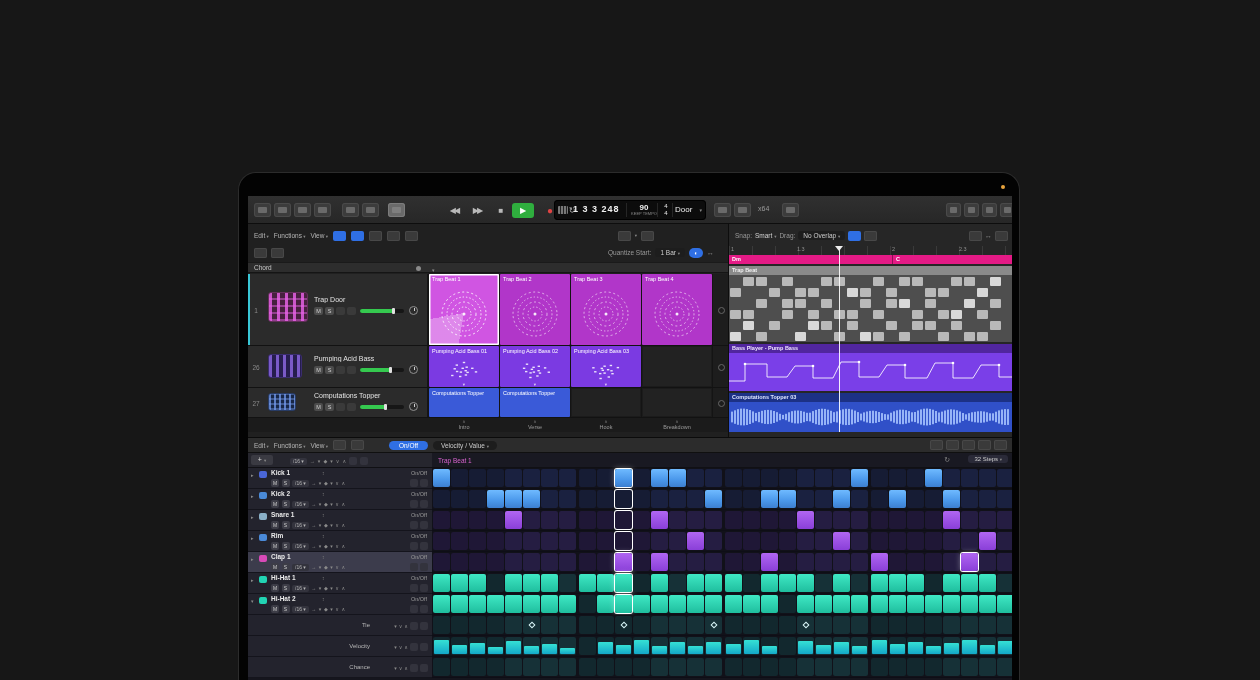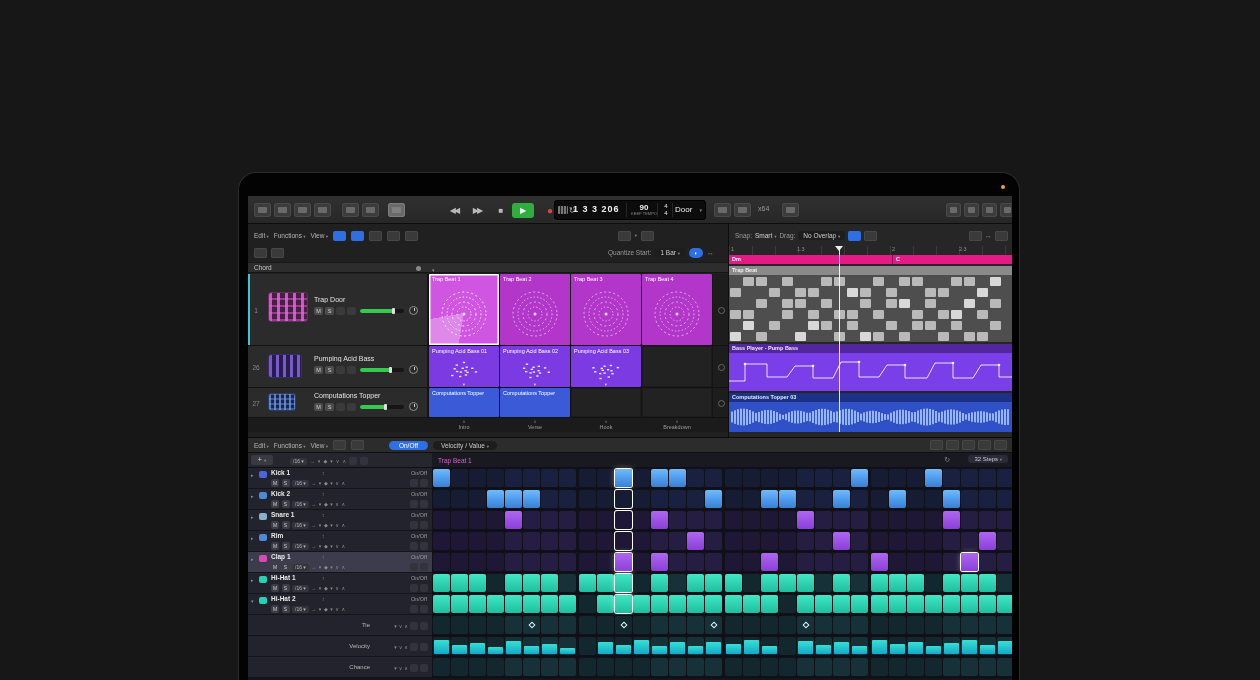--- a/index.html
+++ b/index.html
@@ -166,21 +166,21 @@
 <body>
 
 <div class="page">
   <div class="laptop">
     <div class="notif-dot"></div>
     <div class="screen">
 
       <div class="tb" id="tb">
         <div class="lcd">
           <div class="lcd-kb"></div>
-          <div class="lcd-pos"><span>1</span> <span>3</span> <span>3</span> <span>206</span></div>
+          <div class="lcd-pos"><span>1</span> <span>3</span> <span>3</span> <span>248</span></div>
           <div class="lcd-sep" style="left:72px"></div>
           <div class="lcd-tempo">
             <span class="big">90</span>
             <span class="cap">KEEP TEMPO</span>
           </div>
           <div class="lcd-sep" style="left:103px"></div>
           <div class="lcd-sig"><span>4</span><br><span>4</span></div>
           <div class="lcd-sep" style="left:118px"></div>
           <div class="lcd-key">Door</div>
           <div class="lcd-caret">▾</div>

